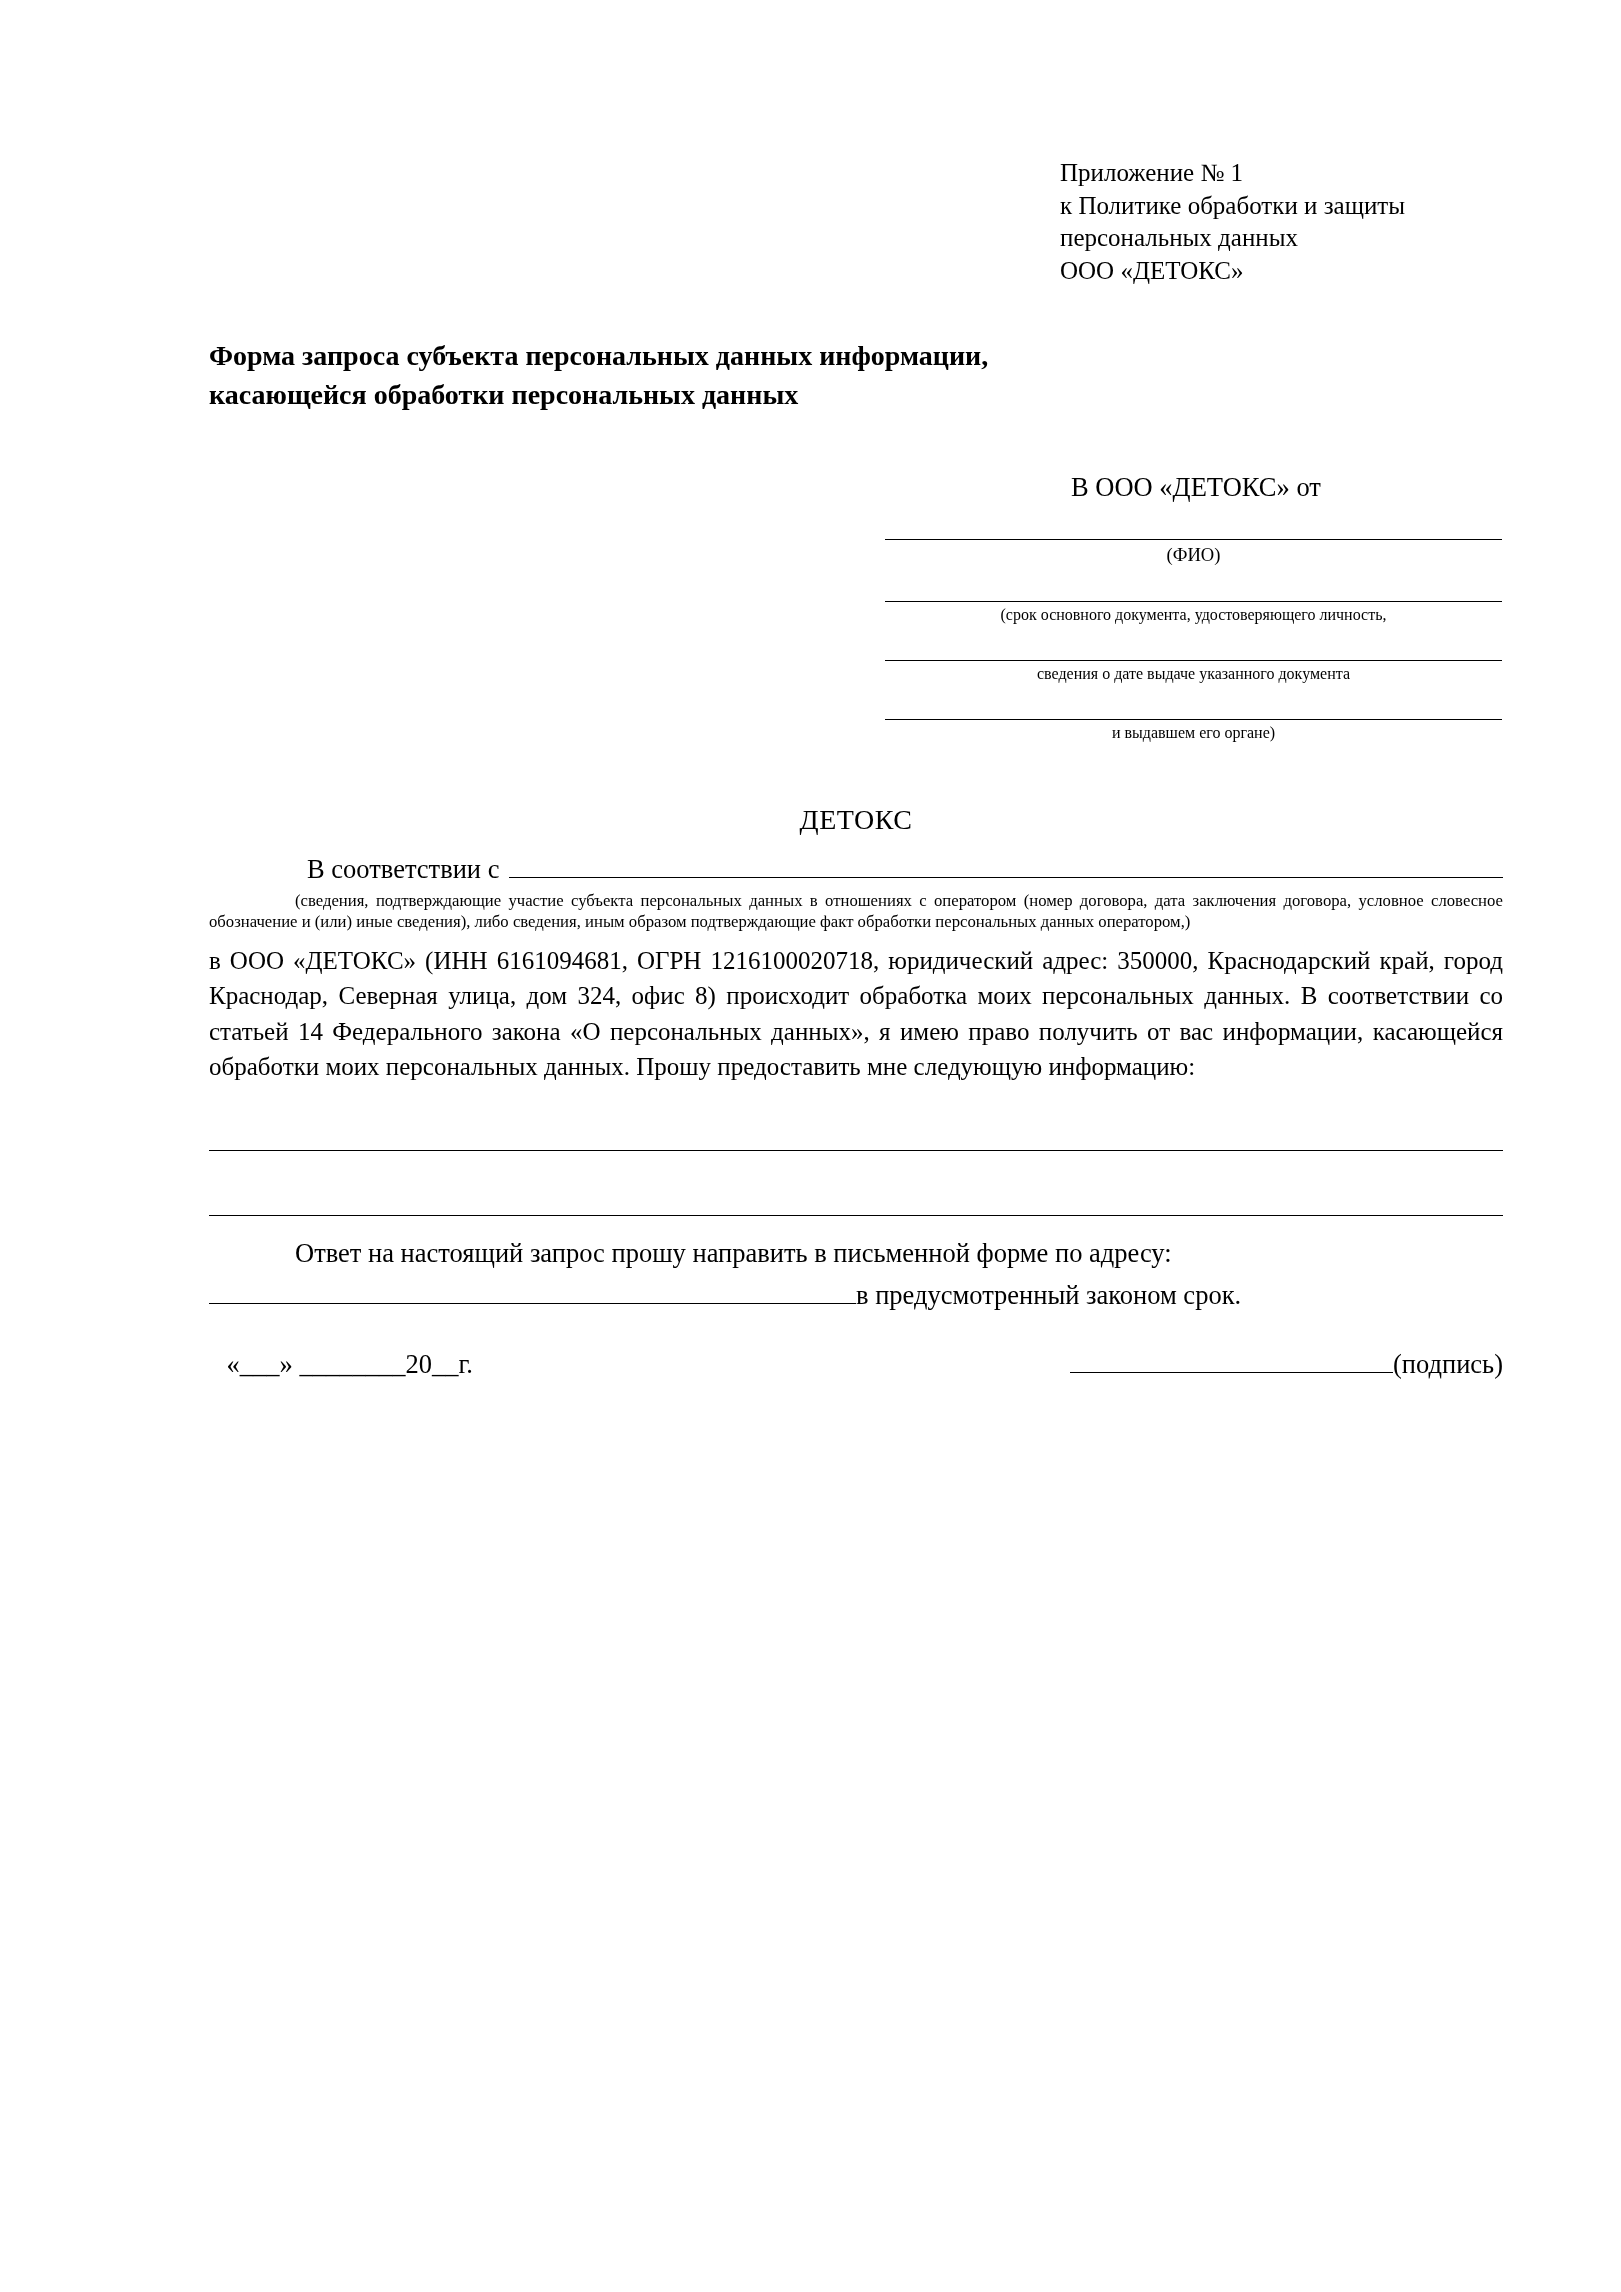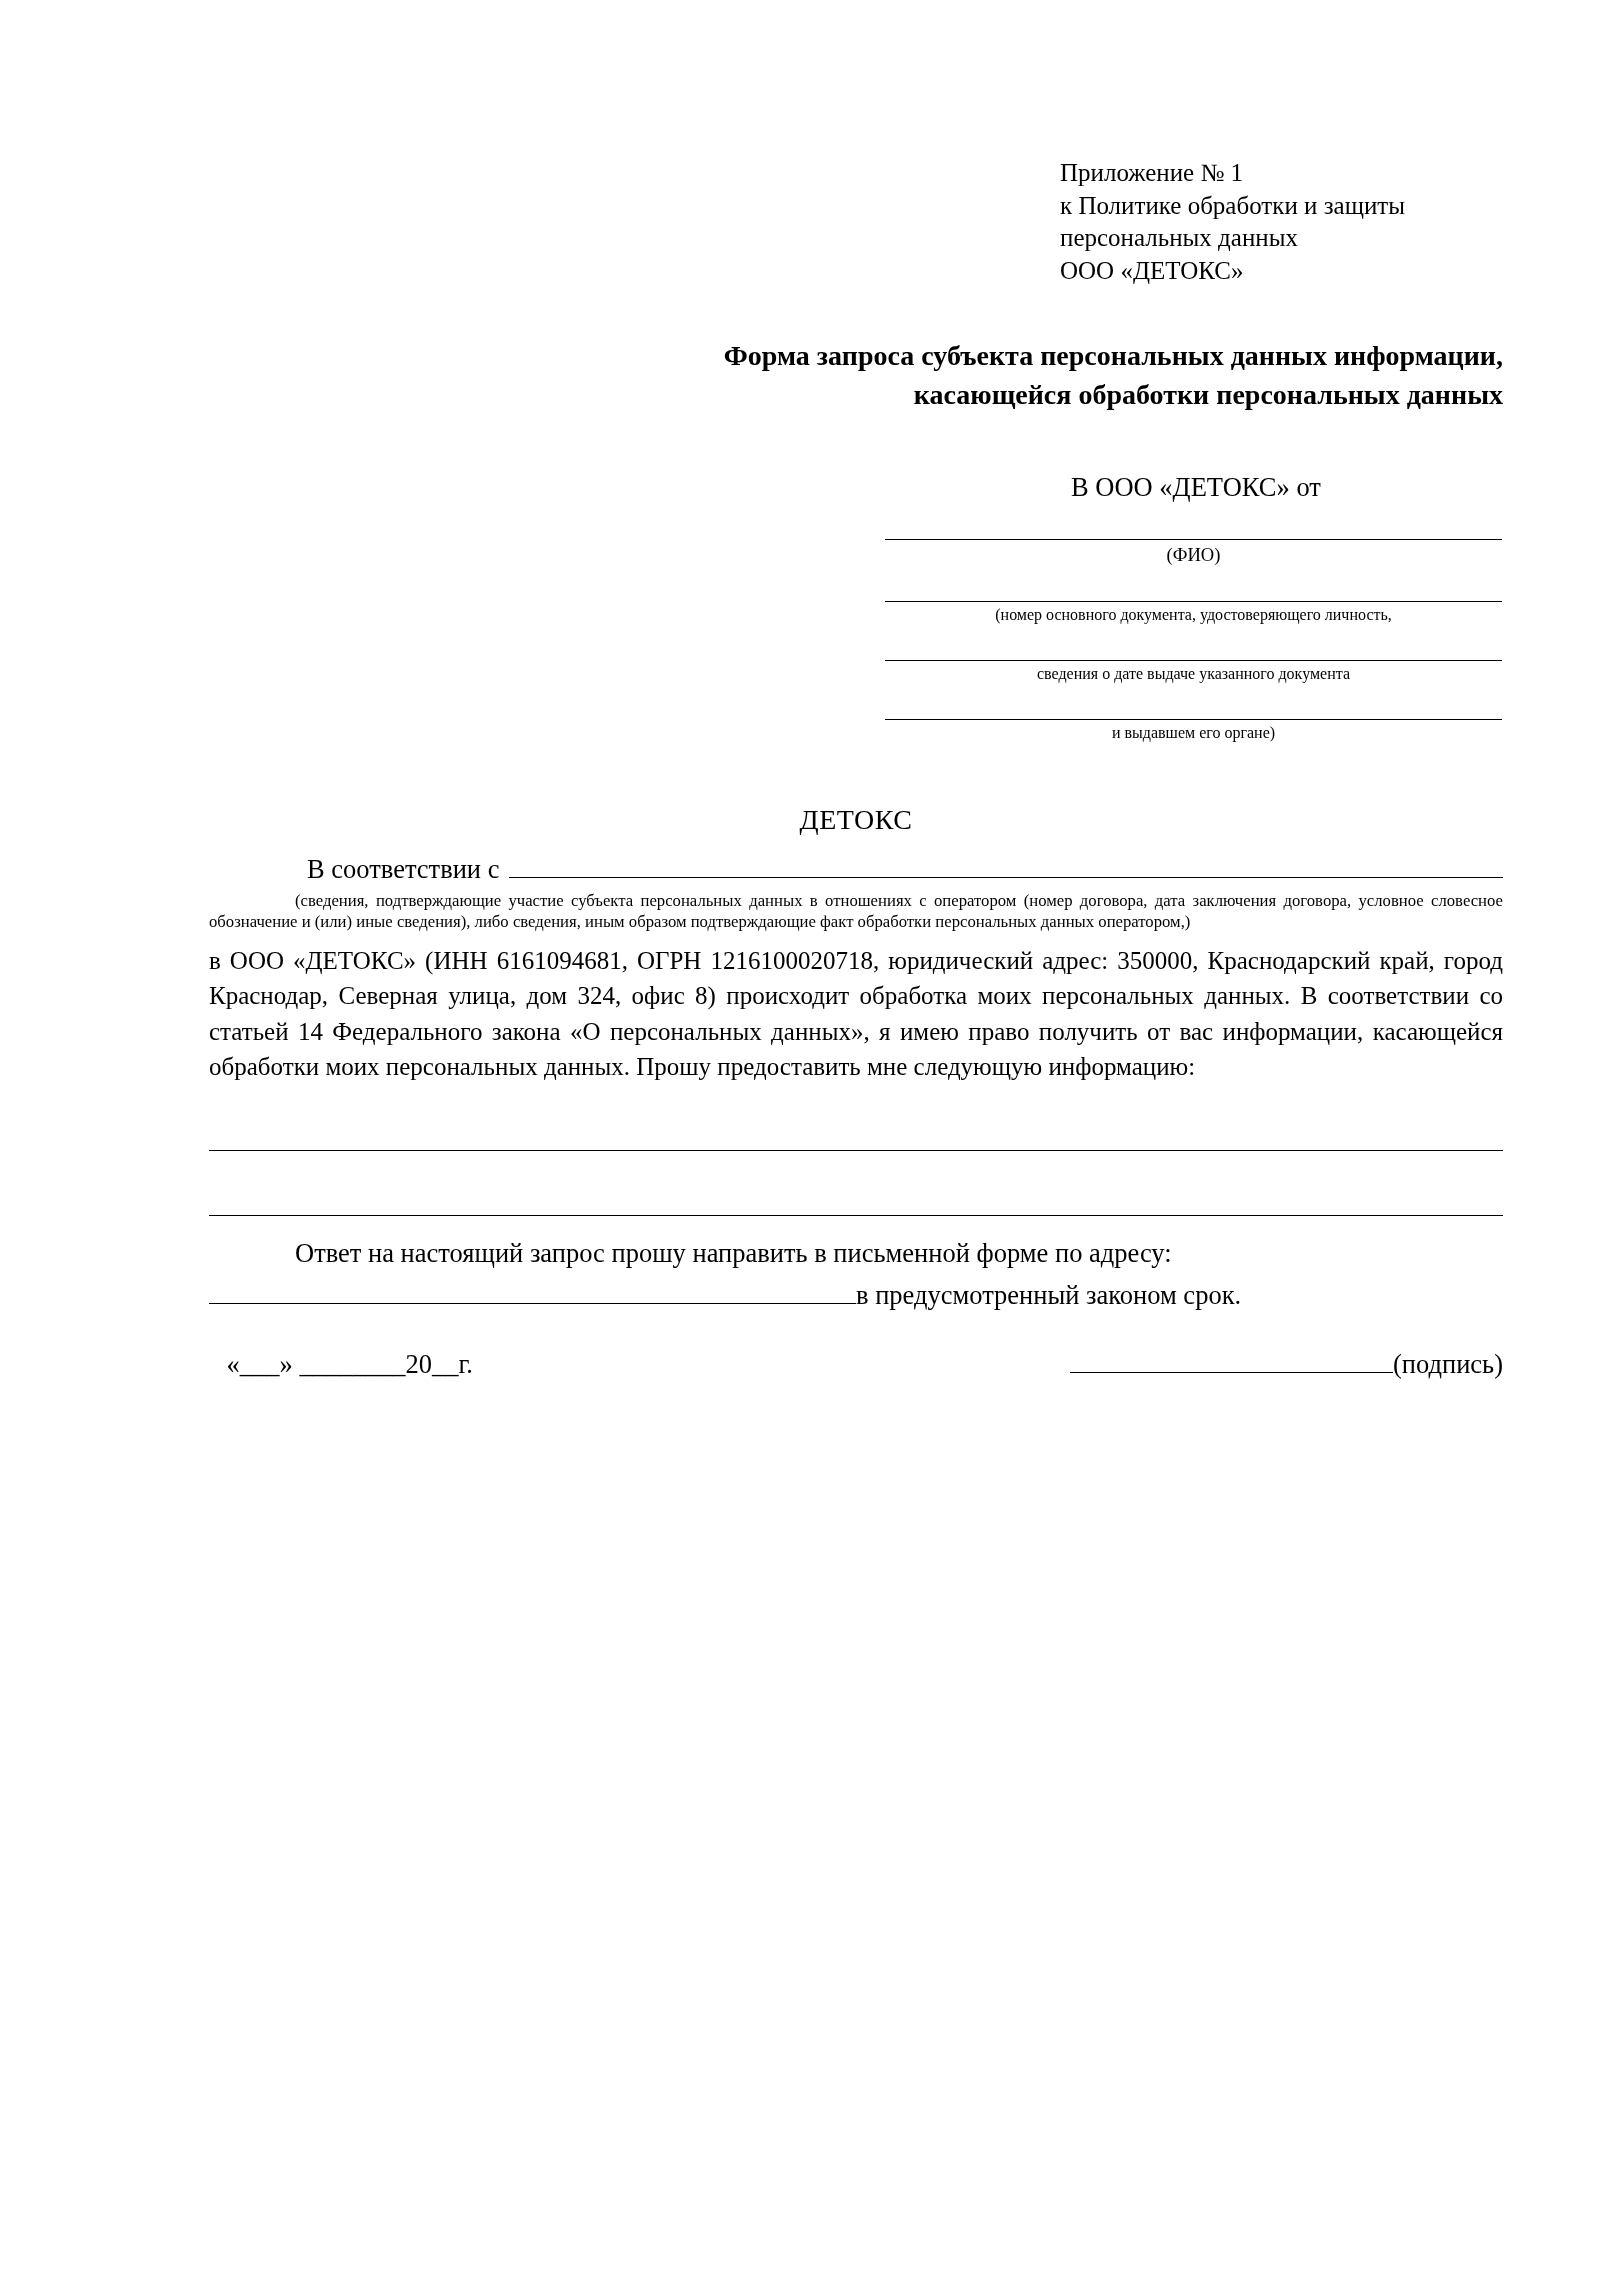--- a/index.html
+++ b/index.html
@@ -36,21 +36,21 @@
     font-size: 25px;
     line-height: 1.30;
   }
   .header-block div {
     white-space: nowrap;
   }
 
   
   .doc-title {
     margin-top: 49px;
-    text-align: right;
+    text-align: left;
     font-weight: bold;
     font-size: 28px;
     line-height: 1.40;
   }
   .doc-title .line2 {
     display: block;
   }
 
   
   .addressee {
@@ -199,21 +199,21 @@
     <div class="addressee">
       <div class="to-line">В ООО «ДЕТОКС» от</div>
 
       <div class="fill-row">
         <div class="fill-line"></div>
         <div class="caption big">(ФИО)</div>
       </div>
 
       <div class="fill-row">
         <div class="fill-line"></div>
-        <div class="caption">(номер основного документа, удостоверяющего личность,</div>
+        <div class="caption">(срок основного документа, удостоверяющего личность,</div>
       </div>
 
       <div class="fill-row">
         <div class="fill-line"></div>
         <div class="caption">сведения о дате выдаче указанного документа</div>
       </div>
 
       <div class="fill-row">
         <div class="fill-line"></div>
         <div class="caption">и выдавшем его органе)</div>

